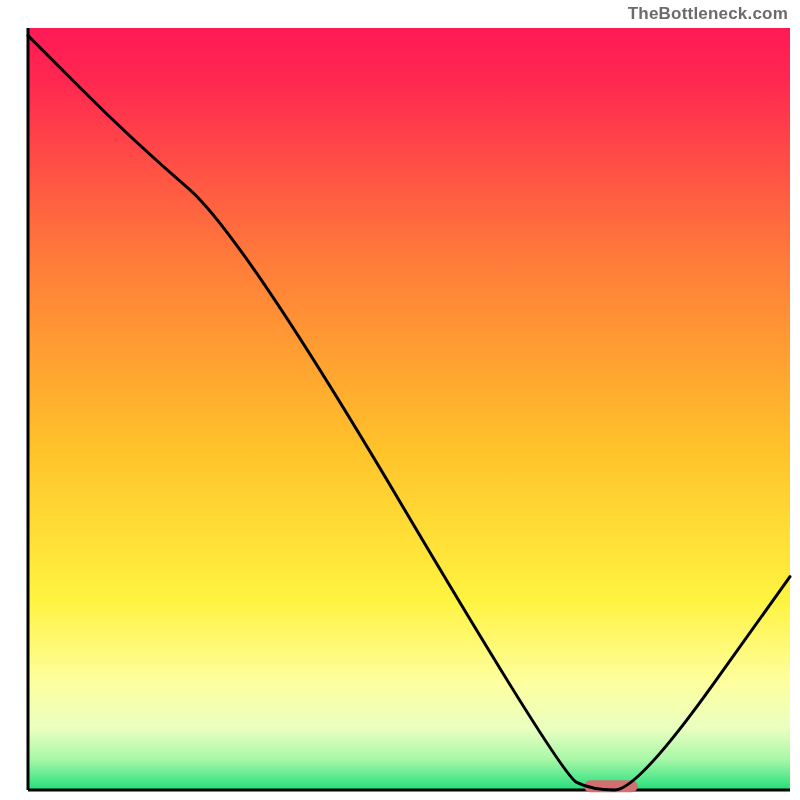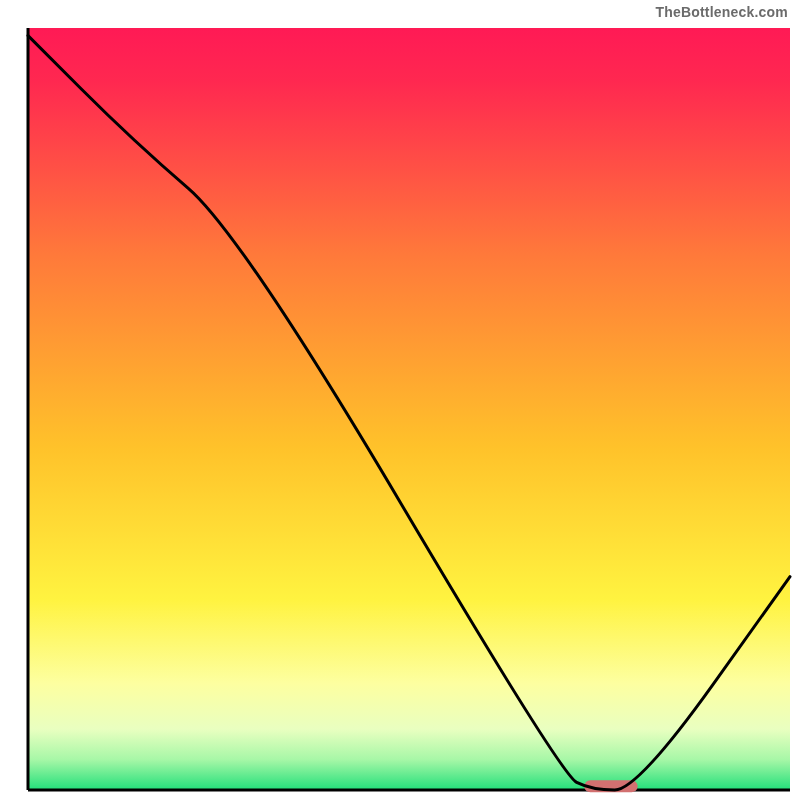--- a/index.html
+++ b/index.html
@@ -12,21 +12,21 @@
   }
   .chart-wrap {
     position: relative;
     width: 800px;
     height: 800px;
   }
   .attribution {
     position: absolute;
     top: 4px;
     right: 12px;
-    font-size: 14px;
+    font-size: 17px;
     font-weight: 600;
     color: #6b6b6b;
     letter-spacing: 0.2px;
   }
   svg.plot {
     position: absolute;
     left: 0;
     top: 0;
     width: 800px;
     height: 800px;

